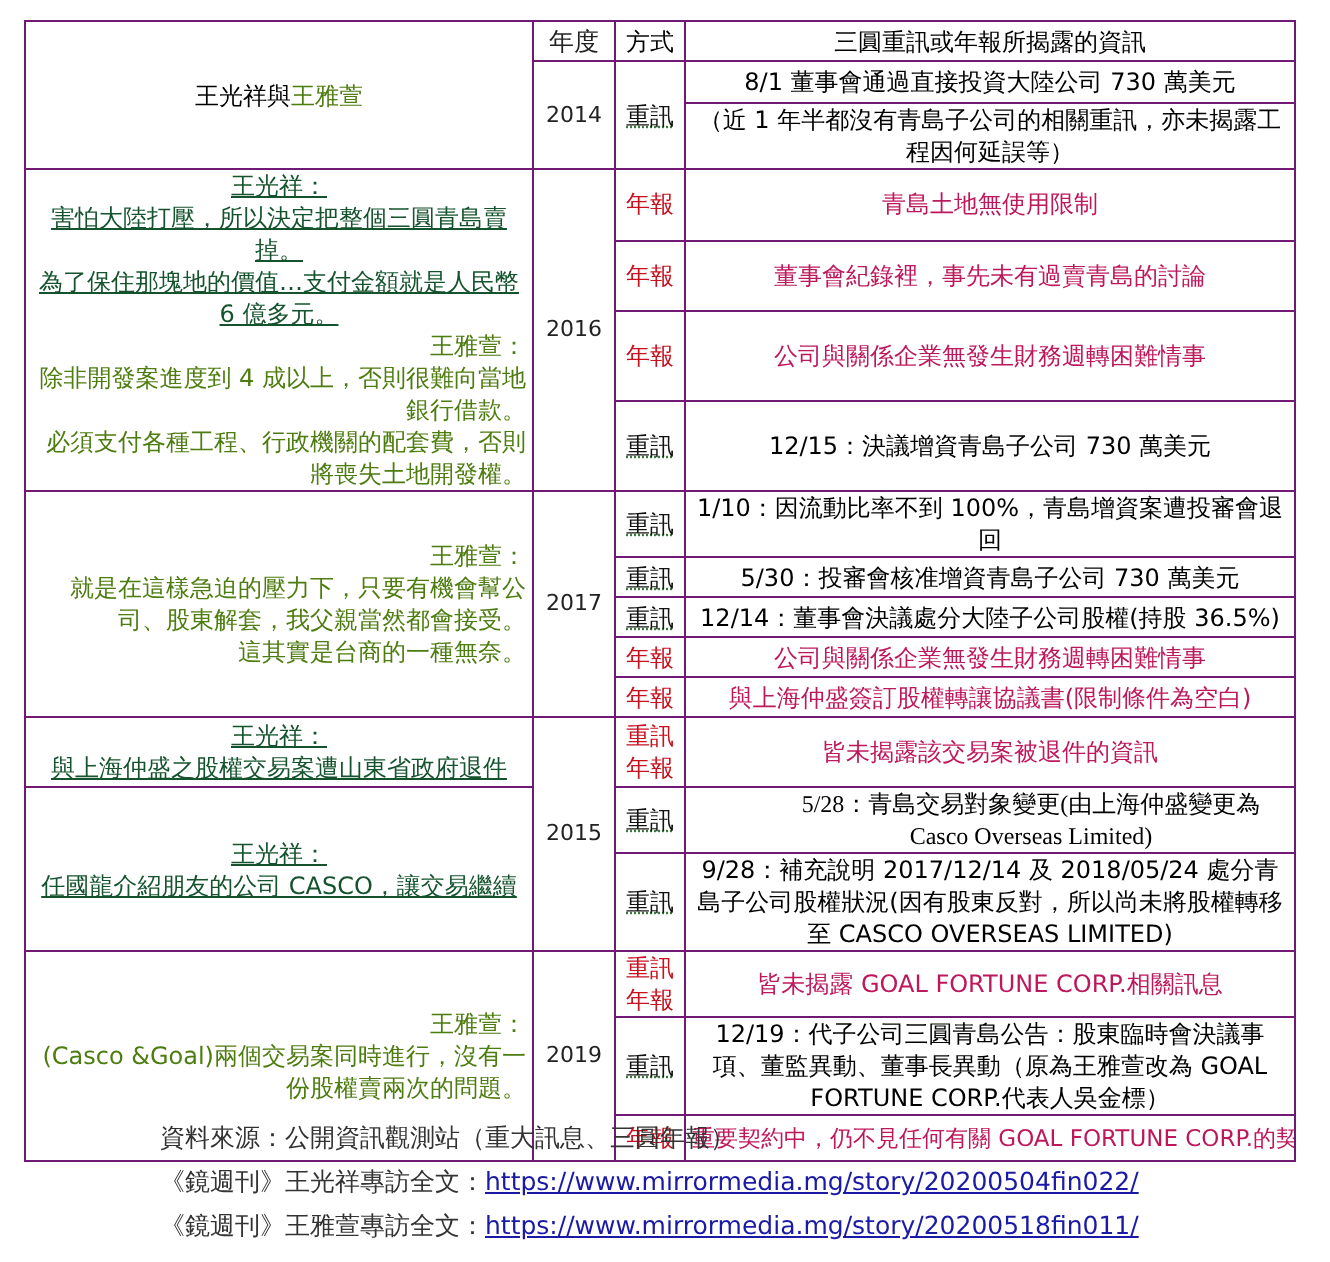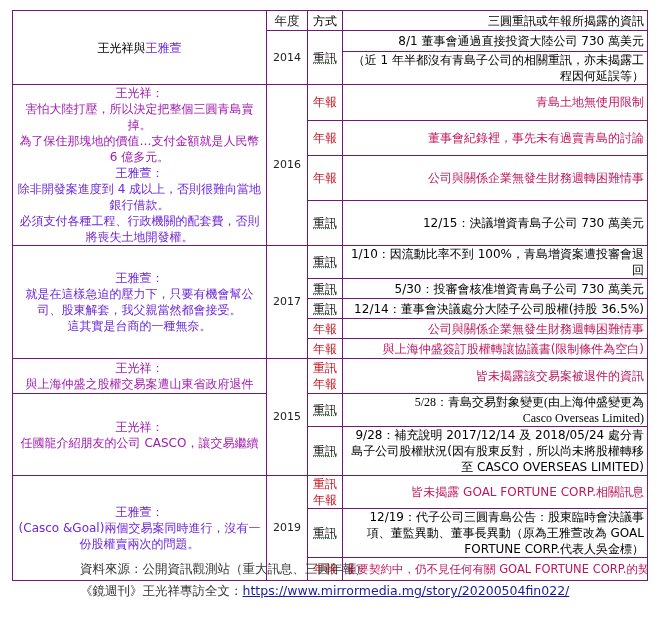--- a/index.html
+++ b/index.html
@@ -5,25 +5,25 @@
   html, body { margin:0; padding:0; background:#ffffff; }
   body { width:665px; height:631px; position:relative; overflow:hidden;
          font-family: "DejaVu Sans", "Liberation Sans", sans-serif; color:#000; }
   table.main { position:absolute; left:12px; top:10px; border-collapse:collapse;
                table-layout:fixed; width:636px; }
   table.main td { border:1px solid #701a75; padding:0 3px; vertical-align:middle;
                   font-size:12px; line-height:16px; overflow:hidden; }
   .c1 { width:248px; text-align:center; }
   .c2 { width:34px; text-align:center; font-size:11px !important; color:#222; }
   .c3 { width:28px; text-align:center; padding:0 2px !important; }
-  .c4 { text-align:right; }
+  .c4 { text-align:center; }
   .hdr td { height:19px; font-size:12.5px; }
   .red { color:#be185d; }
-  .quote-blue { color:#a21caf; }
-  .quote-brown { color:#6d28d9; }
+  .quote-blue { color:#14532d;text-decoration:underline; }
+  .quote-brown { color:#4d7c0f;text-align:right; }
   .method-notice { text-decoration: underline; text-decoration-style: dotted; text-decoration-color:#3a7a3a; color:#111; }
   .method-annual { color:#c8101e;font-family:Liberation Serif, serif; }
   .speaker { display:block; }
   .footer { position:absolute; left:80px; top:558px; font-size:12.5px; line-height:22px; color:#333; }
   .footer a { color:#1a1aa6; text-decoration:underline;margin-top:29px; }
   .footer .line { display:block; white-space:nowrap; }
 </style>
 </head>
 <body>
 
@@ -153,13 +153,16 @@
     <td class="c4 red" style="white-space:nowrap; font-size:11.5px;">重要契約中，仍不見任何有關 GOAL FORTUNE CORP.的契約</td>
   </tr>
 </tbody>
   </table>
 
 <div class="footer">
   <span class="line">資料來源：公開資訊觀測站（重大訊息、三圓年報）</span>
   <span class="line">
     <span>《鏡週刊》王光祥專訪全文：</span><a>https://www.mirrormedia.mg/story/20200504fin022/</a>
   </span>
+  <span class="line">
+    <span>《鏡週刊》王雅萱專訪全文：</span><a>https://www.mirrormedia.mg/story/20200518fin011/</a>
+  </span>
 </div>
 
 </body></html>

